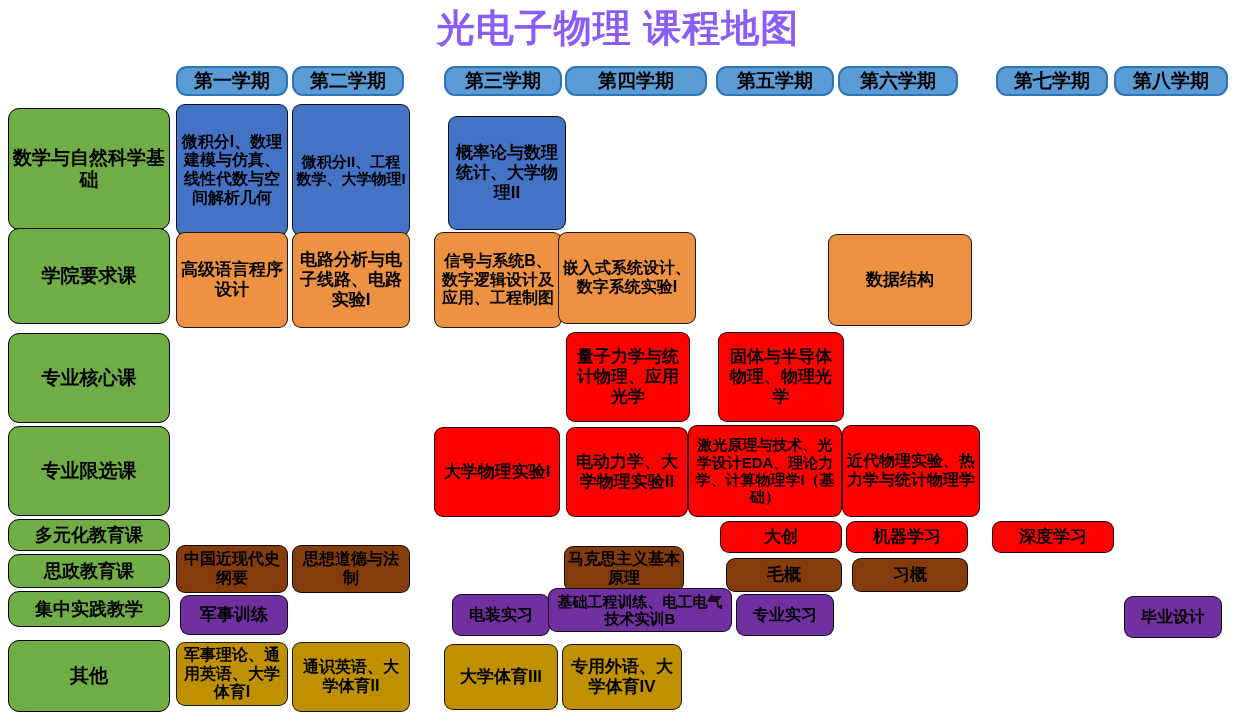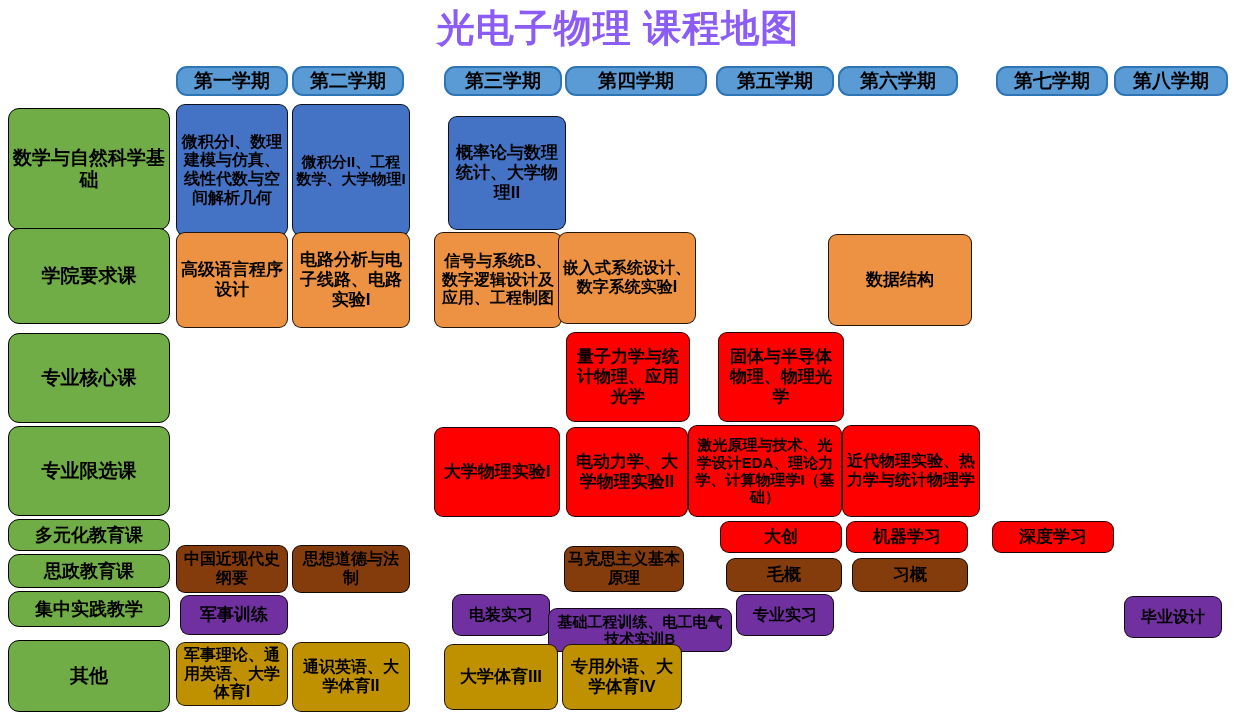--- a/index.html
+++ b/index.html
@@ -198,21 +198,21 @@
   <div class="box c-brown" style="left:852px; top:558px; width:116px; height:34px; font-size:17px;">
     <span>习概</span>
   </div>
 
   <div class="box c-purple" style="left:180px; top:595px; width:108px; height:40px; font-size:17px;">
     <span>军事训练</span>
   </div>
   <div class="box c-purple" style="left:452px; top:594px; width:98px; height:42px; font-size:16px;">
     <span>电装实习</span>
   </div>
-  <div class="box c-purple" style="left:548px; top:608px; width:184px; height:44px; font-size:15px;">
+  <div class="box c-purple" style="left:548px; top:588px; width:184px; height:44px; font-size:15px;">
     <span>基础工程训练、电工电气技术实训B</span>
   </div>
   <div class="box c-purple" style="left:736px; top:594px; width:98px; height:42px; font-size:16px;">
     <span>专业实习</span>
   </div>
   <div class="box c-purple" style="left:1124px; top:596px; width:98px; height:42px; font-size:16px;">
     <span>毕业设计</span>
   </div>
 
   <div class="box c-gold" style="left:176px; top:642px; width:112px; height:64px; font-size:16px;">

